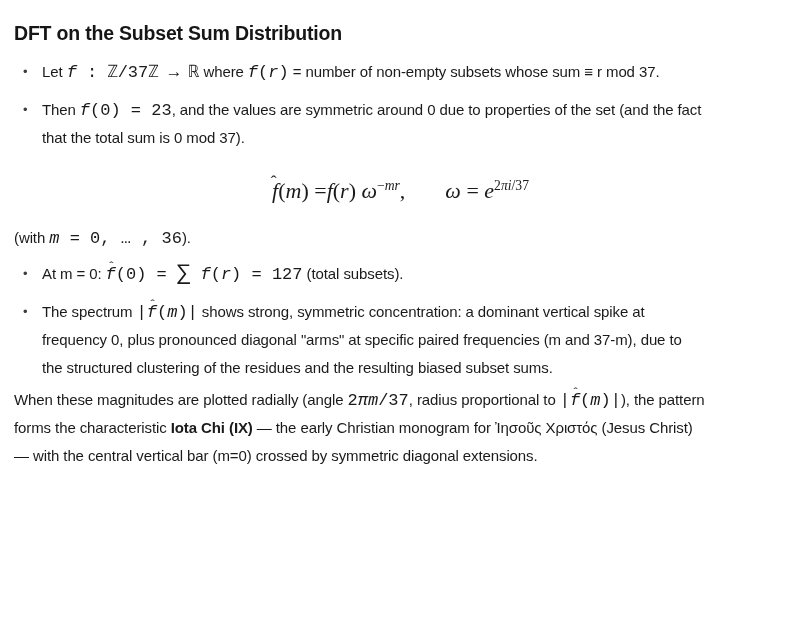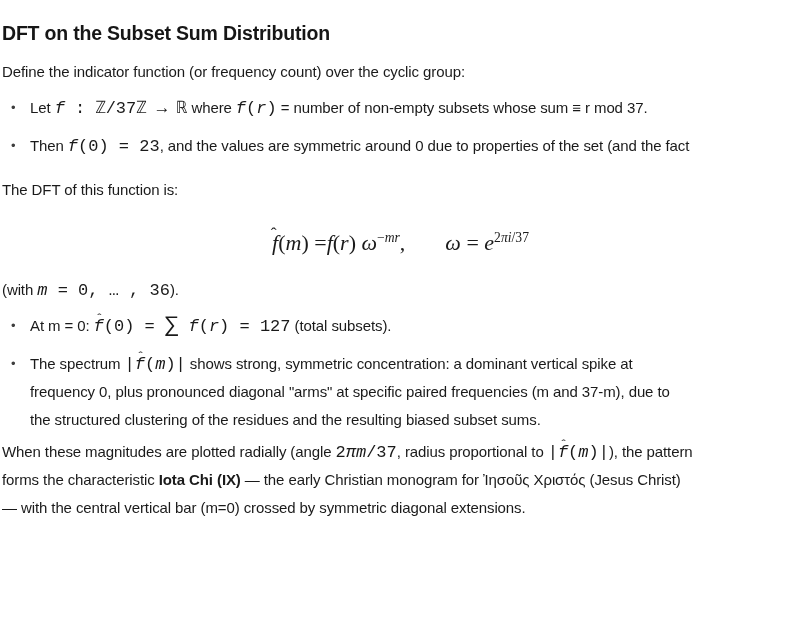--- a/index.html
+++ b/index.html
@@ -1,20 +1,20 @@
 <!DOCTYPE html>
 <html><head>
 <meta charset="utf-8">
 <style>
   html,body{margin:0;padding:0;background:#ffffff;}
   body{
     font-family:"Liberation Sans","DejaVu Sans",sans-serif;
     font-size:15px;line-height:28px;color:#1a1a1a;letter-spacing:-0.1px;
   }
-  .page{width:801px;height:623px;box-sizing:border-box;padding:14px 2px 0;overflow:hidden;background:#ffffff;}
+  .page{width:801px;height:623px;box-sizing:border-box;padding:14px 14px 0;overflow:hidden;background:#ffffff;}
   .title{font-size:19.5px;line-height:26px;font-weight:700;margin:6px 0 12px;letter-spacing:-0.2px;color:#161616;}
   .para{margin:0;}
   .para.lead{margin-top:16px;}
   .para.range{margin-top:12px;}
   .para.conclusion{margin-top:4px;}
   ul.list{list-style:none;margin:8px 0 0;padding:0;}
   li.item{display:flex;margin:0;}
   li.item + li.item{margin-top:10px;}
   .marker{flex:0 0 28px;text-align:left;padding-left:9px;box-sizing:border-box;font-size:13px;color:#3d3d3d;}
   .li-body{flex:1;min-width:0;}
@@ -34,34 +34,32 @@
   .spaced{margin-left:40px;}
   b,strong{font-weight:700;}
 </style>
 </head>
 <body>
 
 <main class="page">
 
   <h1 class="title">DFT on the Subset Sum Distribution</h1>
 
-  <p class="para">Define the indicator function (or frequency count) over the cyclic group:</p>
 
   <ul class="list">
     <li class="item">
       <span class="marker">•</span>
       <div class="li-body"><span>Let </span><span class="math"><i>f</i><span> : ℤ/37ℤ → ℝ</span></span><span> where </span><span class="math"><i>f</i><span>(</span><i>r</i><span>)</span></span><span> = number of non-empty subsets whose sum ≡ r mod 37.</span></div>
     </li>
     <li class="item">
       <span class="marker">•</span>
-      <div class="li-body"><span>Then </span><span class="math"><i>f</i><span>(0) = 23</span></span><span>, and the values are symmetric around 0 due to properties of the set (and the fact</span><br></div>
+      <div class="li-body"><span>Then </span><span class="math"><i>f</i><span>(0) = 23</span></span><span>, and the values are symmetric around 0 due to properties of the set (and the fact</span><br><span>that the total sum is 0 mod 37).</span></div>
     </li>
   </ul>
 
-  <p class="para lead">The DFT of this function is:</p>
 
   <div class="formula">
     <span class="dmath"><span class="hatf"><span class="hatmark">ˆ</span><i>f</i></span><span>(</span><i>m</i><span>) = </span></span>
       <span class="dmath"><i>f</i><span>(</span><i>r</i><span>) </span><i>ω</i><sup><span>−</span><i>mr</i></sup><span>,</span></span>
       <span class="dmath spaced"><i>ω</i><span> = </span><i>e</i><sup><span>2</span><i>πi</i><span>/37</span></sup></span>
   </div>
 
   <p class="para range"><span>(with </span><span class="math"><i>m</i><span> = 0, … , 36</span></span><span>).</span></p>
 
   <ul class="list">

